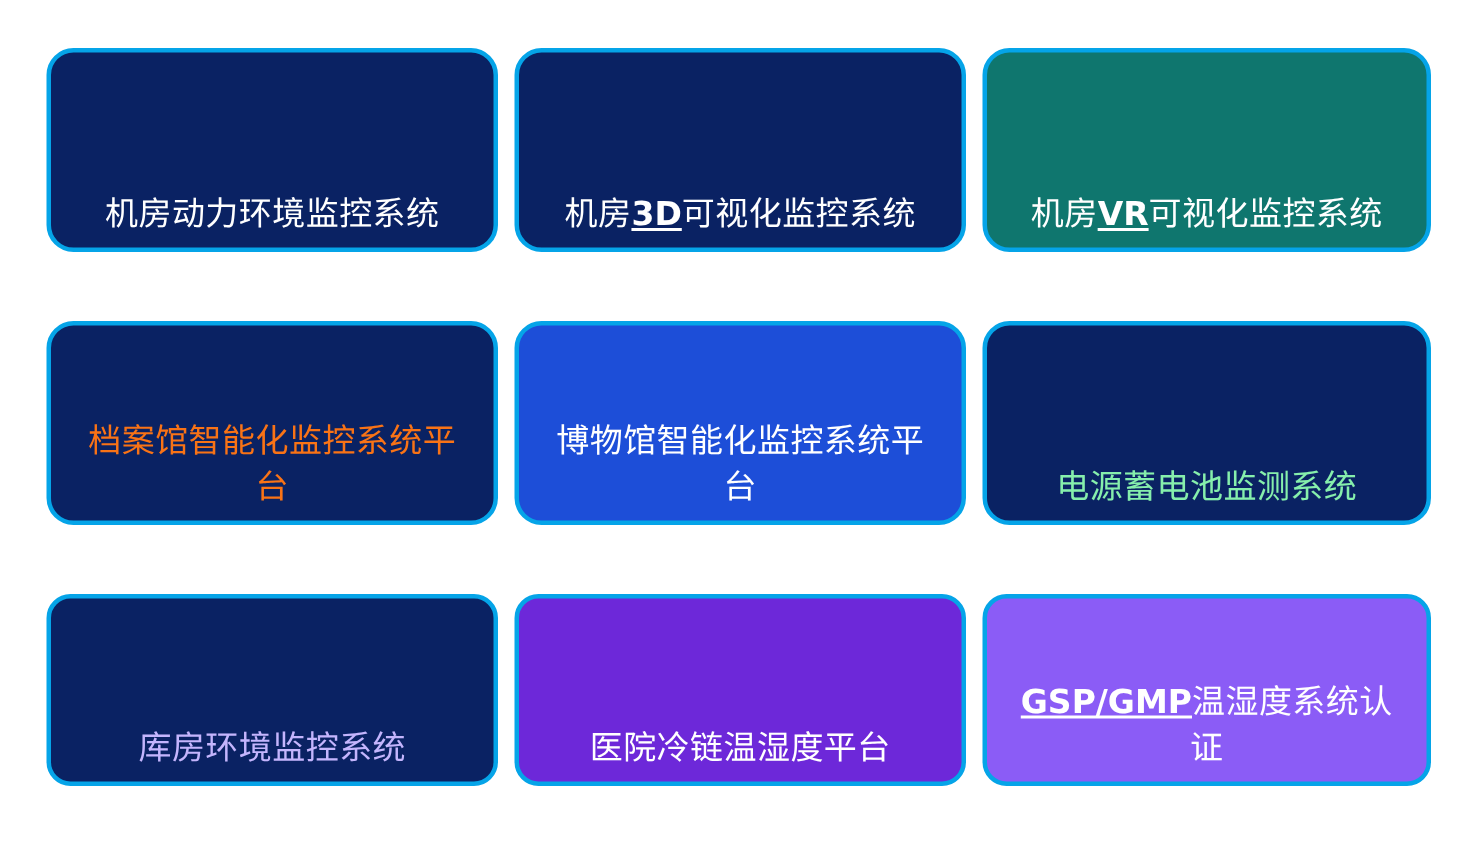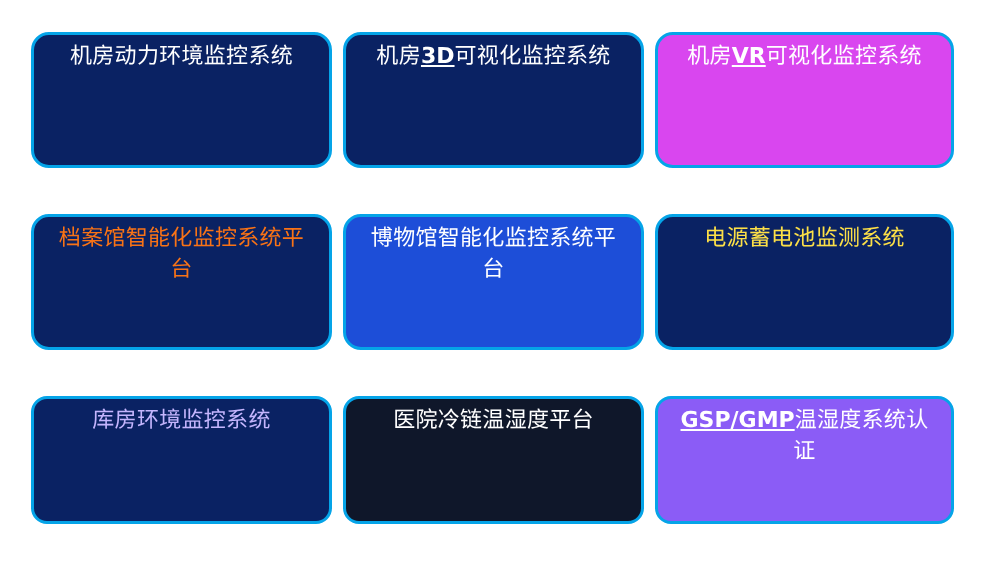--- a/index.html
+++ b/index.html
@@ -33,21 +33,21 @@
     column-gap: 11px;
     row-gap: 46px;
   }
 
   .card {
     box-sizing: border-box;
     background: #0a2263;
     border: 3px solid #05a4e8;
     border-radius: 18px;
     display: flex;
-    align-items: flex-start;
+    align-items: flex-end;
     justify-content: center;
     padding: 6px 20px;
     box-shadow: 0 0 0 0 rgba(0,0,0,0);
   }
 
   .card-row3 {
     border-radius: 16px;
   }
 
   .card-label {
@@ -80,41 +80,41 @@
   <div class="grid">
 
     <div class="card" style="background: rgb(10, 34, 99); border-color: rgb(5, 164, 232);">
       <div class="card-label" style="color: rgb(255, 255, 255);">机房动力环境监控系统</div>
     </div>
 
     <div class="card" style="background: rgb(10, 34, 99); border-color: rgb(5, 164, 232);">
       <div class="card-label has-latin" style="color: rgb(255, 255, 255);">机房<span class="latin">3D</span>可视化监控系统</div>
     </div>
 
-    <div class="card" style="background: #d946ef; border-color: rgb(5, 164, 232);">
+    <div class="card" style="background: #0f766e; border-color: rgb(5, 164, 232);">
       <div class="card-label has-latin" style="color: rgb(255, 255, 255);">机房<span class="latin">VR</span>可视化监控系统</div>
     </div>
 
     <div class="card" style="background: rgb(10, 34, 99); border-color: rgb(5, 164, 232);">
       <div class="card-label" style="color: #f97316;">档案馆智能化监控系统平台</div>
     </div>
 
     <div class="card" style="background: #1d4ed8; border-color: rgb(5, 164, 232);">
       <div class="card-label" style="color: rgb(255, 255, 255);">博物馆智能化监控系统平台</div>
     </div>
 
     <div class="card" style="background: rgb(10, 34, 99); border-color: rgb(5, 164, 232);">
-      <div class="card-label" style="color: #fde047;">电源蓄电池监测系统</div>
+      <div class="card-label" style="color: #86efac;">电源蓄电池监测系统</div>
     </div>
 
     <div class="card card-row3" style="background: rgb(10, 34, 99); border-color: rgb(5, 164, 232);">
       <div class="card-label" style="color: #c4b5fd;">库房环境监控系统</div>
     </div>
 
-    <div class="card card-row3" style="background: #0f172a; border-color: rgb(5, 164, 232);">
+    <div class="card card-row3" style="background: #6d28d9; border-color: rgb(5, 164, 232);">
       <div class="card-label" style="color: rgb(255, 255, 255);">医院冷链温湿度平台</div>
     </div>
 
     <div class="card card-row3" style="background: #8b5cf6; border-color: rgb(5, 164, 232);">
       <div class="card-label has-latin" style="color: rgb(255, 255, 255);"><span class="latin">GSP/GMP</span>温湿度系统认证</div>
     </div>
 
   </div>
 </div>
 

